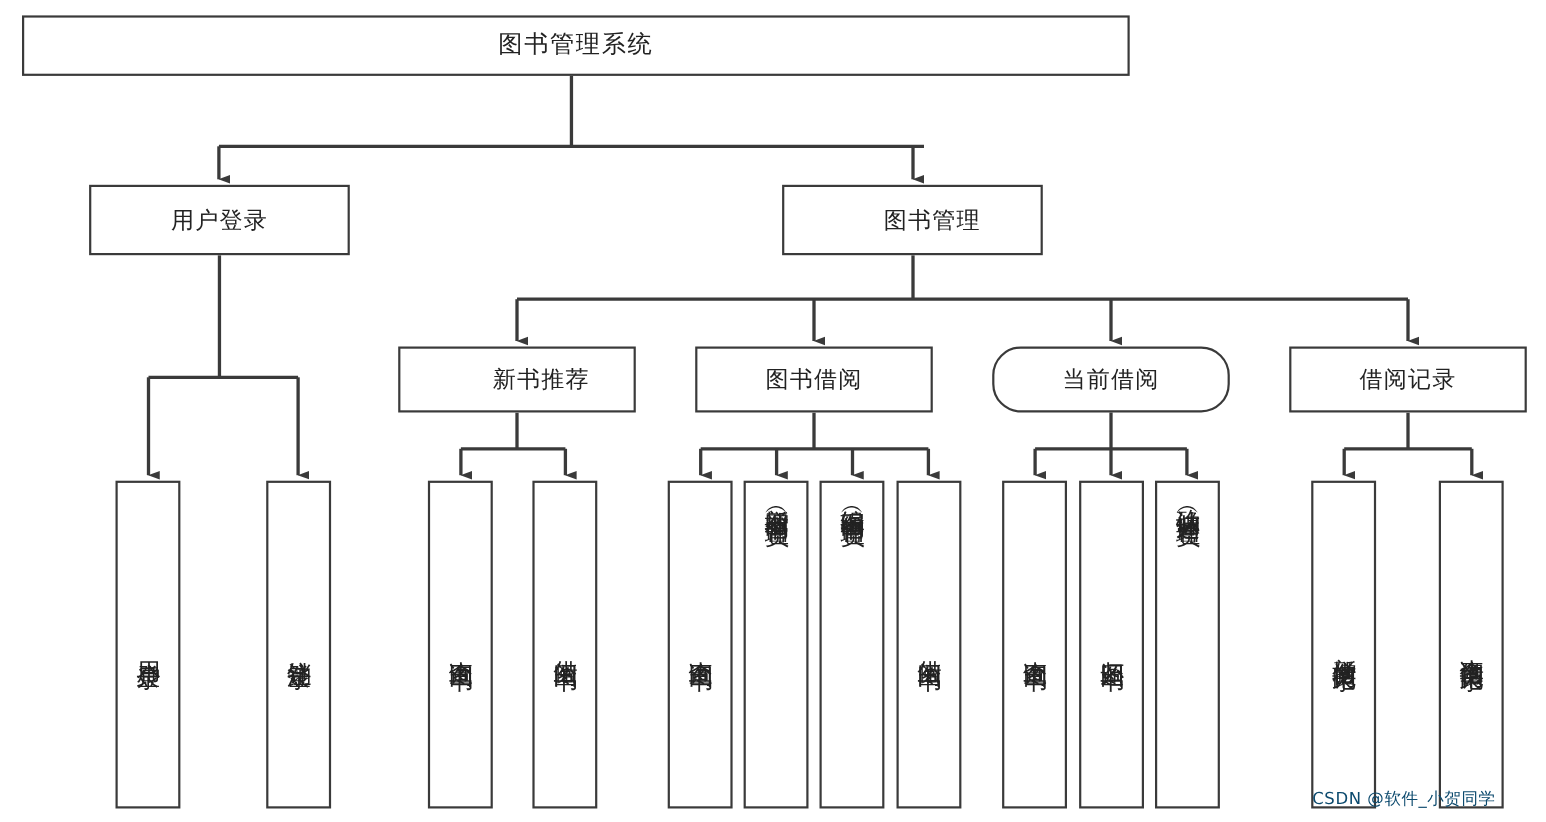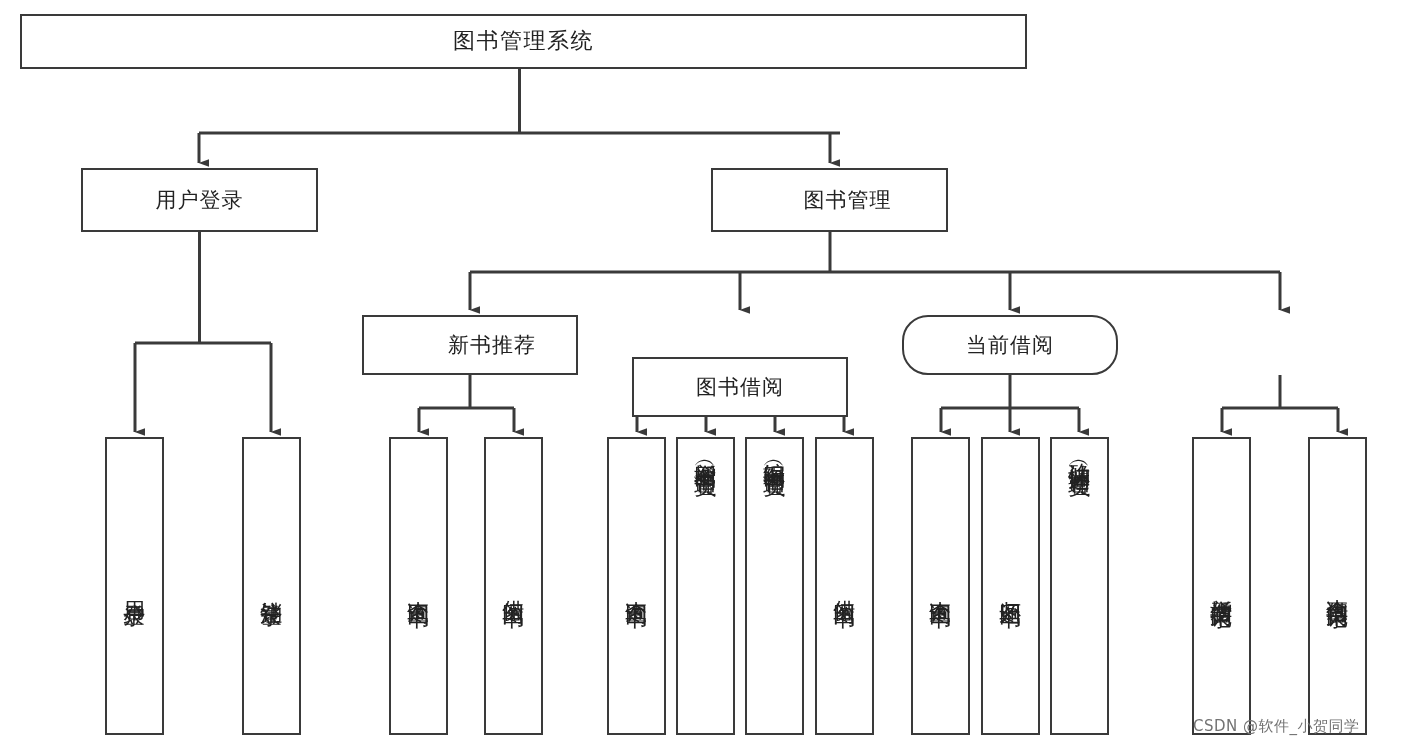--- a/index.html
+++ b/index.html
@@ -66,21 +66,21 @@
     margin: 0 auto;
     padding-top: 2px;
   }
   .node.vert.centered {
     align-items: center;
     padding-top: 0;
   }
   .watermark {
     position: absolute;
     font-size: 15px;
-    color: #737373;
+    color: #0c4a6e;
     white-space: nowrap;
     letter-spacing: 0.5px;
     font-family: "DejaVu Sans", "Liberation Sans", sans-serif;
   }
 </style>
 </head>
 <body>
 
 <div id="diagram-root">
 
@@ -143,28 +143,31 @@
   </div>
 
   <div class="node horiz" style="left:711px; top:168px; width:237px; height:64px;padding-left:36px;">
     <span class="label">图书管理</span>
   </div>
 
   <div class="node horiz" style="left:362px; top:315px; width:216px; height:60px;padding-left:44px;">
     <span class="label">新书推荐</span>
   </div>
 
-  <div class="node horiz" style="left:632px; top:315px; width:216px; height:60px;margin-top:42px;">
+  <div class="node horiz" style="left:632px; top:315px; width:216px; height:60px;">
     <span class="label">图书借阅</span>
   </div>
 
   <div class="node horiz" style="left:902px; top:315px; width:216px; height:60px;border-radius:26px;">
     <span class="label">当前借阅</span>
   </div>
 
+  <div class="node horiz" style="left:1172px; top:315px; width:216px; height:60px;">
+    <span class="label">借阅记录</span>
+  </div>
 
   <div class="node vert centered" style="left:105px; top:437px; width:59px; height:298px;">
     <span class="label">用户登录</span>
   </div>
 
   <div class="node vert centered" style="left:242px; top:437px; width:59px; height:298px;">
     <span class="label">注销登录</span>
   </div>
 
   <div class="node vert centered" style="left:389px; top:437px; width:59px; height:298px;">

